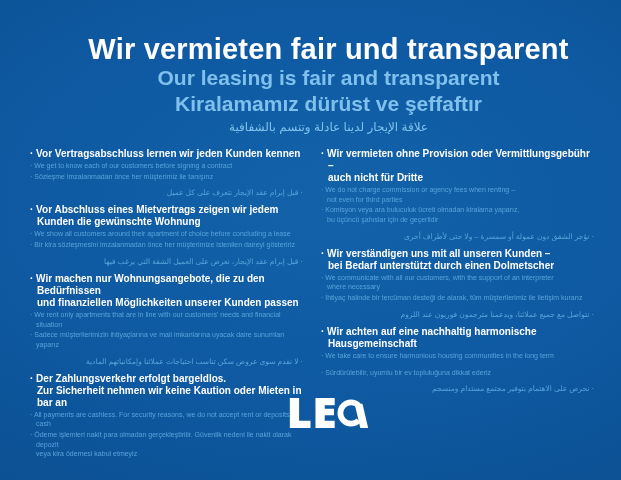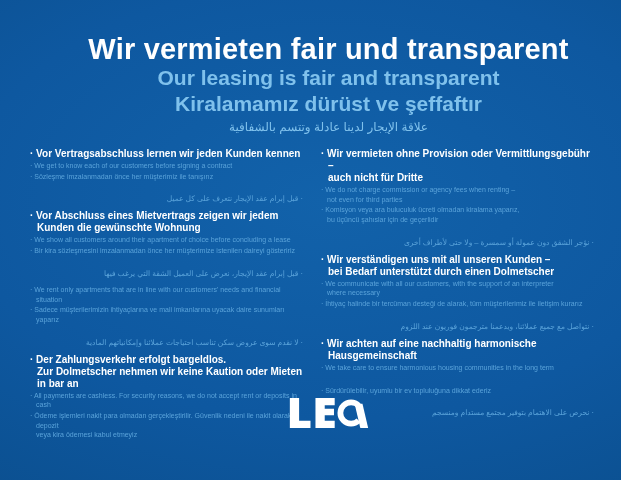--- a/index.html
+++ b/index.html
@@ -51,21 +51,21 @@
     padding-left: 6px;
     text-indent: -6px;
     margin-top: 1px;
   }
   .ar {
     color: #5aa3da;
     font-size: 7.5px;
     line-height: 1.35;
     direction: rtl;
     text-align: right;
-    margin-top: 13px;
+    margin-top: 7px;
     padding-right: 2px;
   }
   .logo {
     position: absolute;
     top: 396px;
     left: 50%;
     transform: translateX(-50%);
     width: 84px;
     height: 34px;
   }
@@ -93,27 +93,29 @@
         <div class="ar">· قبل إبرام عقد الإيجار نتعرف على كل عميل</div>
       </div>
       <div class="group">
         <div class="de">· Vor Abschluss eines Mietvertrags zeigen wir jedem
 Kunden die gewünschte Wohnung</div>
         <div class="ln">· We show all customers around their apartment of choice before concluding a lease</div>
         <div class="ln">· Bir kira sözleşmesini imzalanmadan önce her müşterimize istenilen daireyi gösteririz</div>
         <div class="ar">· قبل إبرام عقد الإيجار، نعرض على العميل الشقة التي يرغب فيها</div>
       </div>
       <div class="group">
+        <div class="de">· Wir machen nur Wohnungsangebote, die zu den Bedürfnissen
+und finanziellen Möglichkeiten unserer Kunden passen</div>
         <div class="ln">· We rent only apartments that are in line with our customers' needs and financial situation</div>
         <div class="ln">· Sadece müşterilerimizin ihtiyaçlarına ve mali imkanlarına uyacak daire sunumları yaparız</div>
         <div class="ar">· لا نقدم سوى عروض سكن تناسب احتياجات عملائنا وإمكانياتهم المادية</div>
       </div>
       <div class="group">
         <div class="de">· Der Zahlungsverkehr erfolgt bargeldlos.
-Zur Dolmetscher nehmen wir keine Kaution oder Mieten in bar an</div>
+Zur Sicherheit nehmen wir keine Kaution oder Mieten in bar an</div>
         <div class="ln">· All payments are cashless. For security reasons, we do not accept rent or deposits in cash</div>
         <div class="ln">· Ödeme işlemleri nakit para olmadan gerçekleştirilir. Güvenlik nedeni ile nakit olarak depozit
 veya kira ödemesi kabul etmeyiz</div>
       </div>
     </div>
 
     <div class="col">
       <div class="group">
         <div class="de">· Wir vermieten ohne Provision oder Vermittlungsgebühr –
 auch nicht für Dritte</div>

